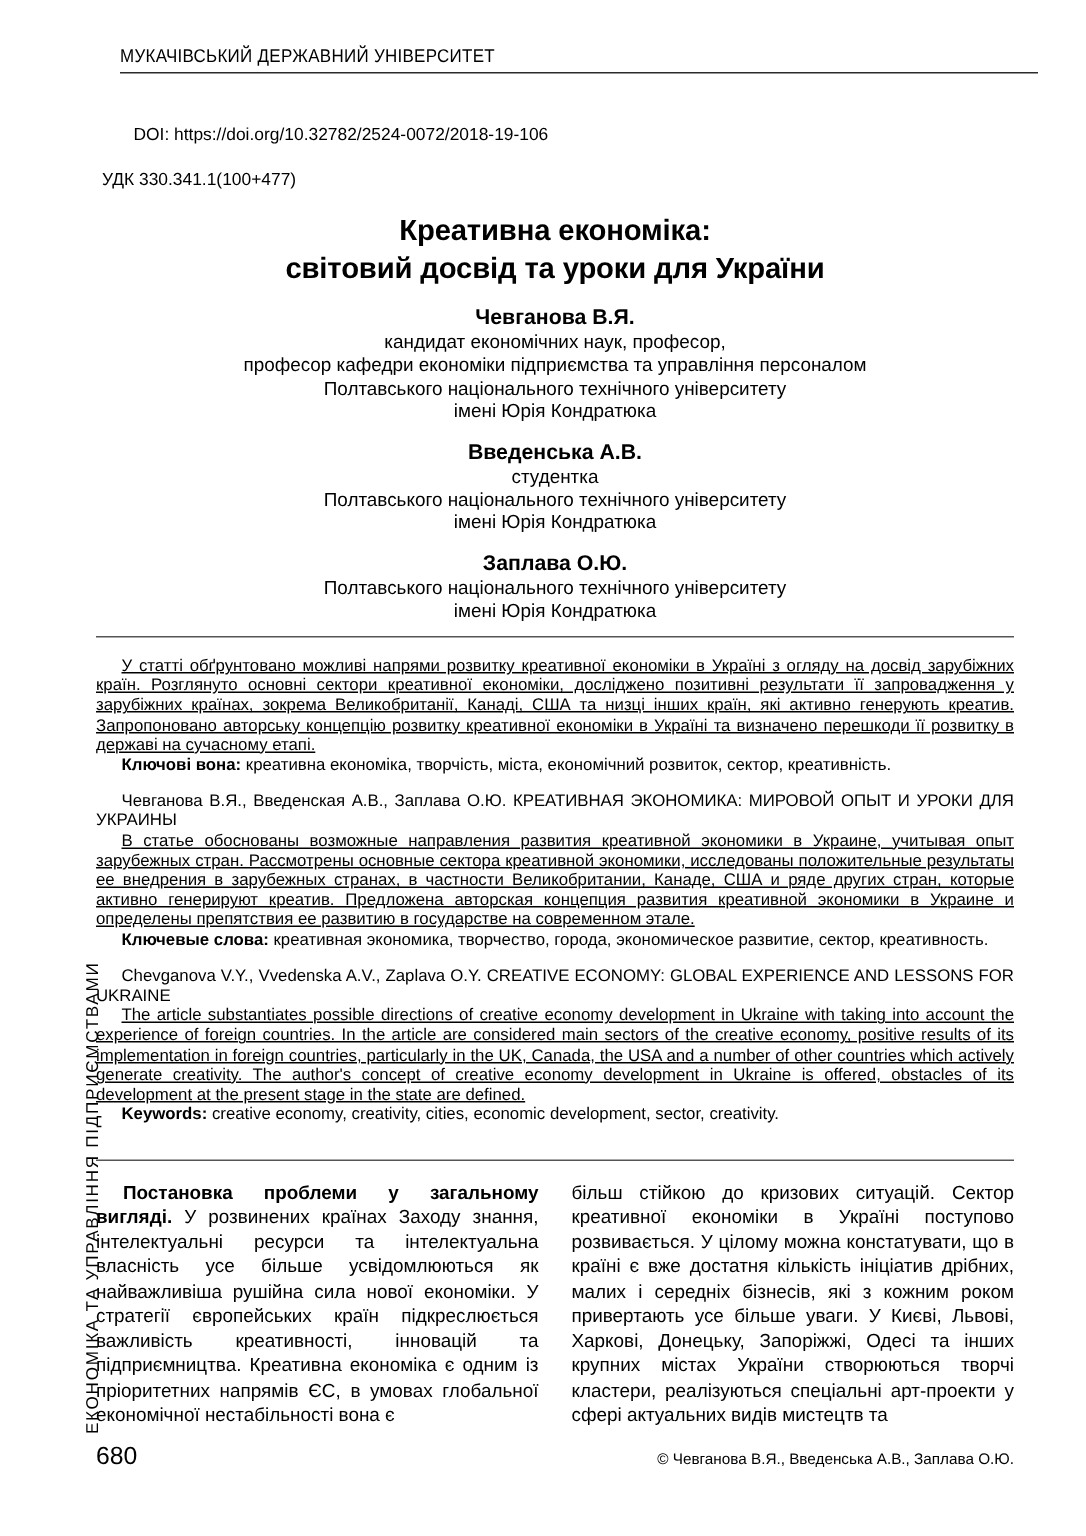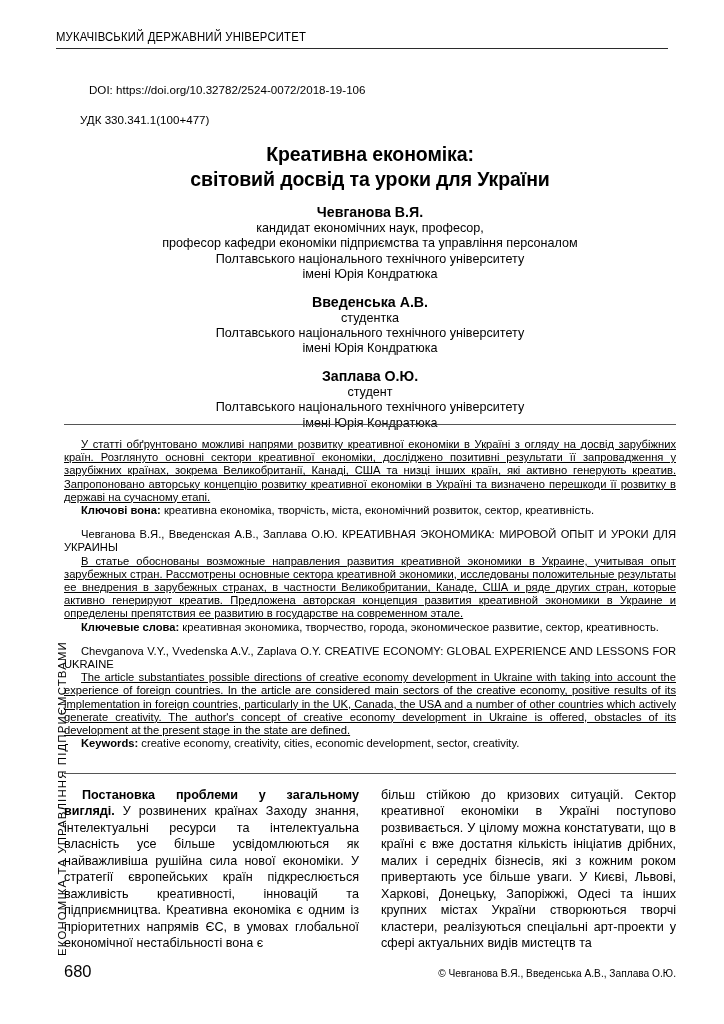--- a/index.html
+++ b/index.html
@@ -20,21 +20,21 @@
   .page {
     position: relative;
     width: 724px;
     height: 1024px;
     box-sizing: border-box;
   }
 
   
   .running-head {
     position: absolute;
-    left: 56px;
+    left: 80px;
     top: 30px;
     width: 612px;
   }
   .running-head-text {
     font-size: 12.3px;
     letter-spacing: 0.2px;
     font-weight: 400;
     white-space: nowrap;
     font-stretch: condensed;
     transform: scaleX(0.92);
@@ -49,21 +49,21 @@
   
   .doi-line {
     position: absolute;
     left: 64px;
     top: 83px;
     font-size: 11.6px;
     margin-left: 25px;
   }
   .udc-line {
     position: absolute;
-    left: 80px;
+    left: 68px;
     top: 113px;
     font-size: 11.6px;
   }
 
   
   .title-block {
     position: absolute;
     left: 64px;
     top: 142px;
     width: 612px;
@@ -219,21 +219,20 @@
       <div class="author-aff">імені Юрія Кондратюка</div>
     </div>
     <div class="author-group">
       <div class="author-name">Введенська А.В.</div>
       <div class="author-aff">студентка</div>
       <div class="author-aff">Полтавського національного технічного університету</div>
       <div class="author-aff">імені Юрія Кондратюка</div>
     </div>
     <div class="author-group">
       <div class="author-name">Заплава О.Ю.</div>
-      <div class="author-aff">студент</div>
       <div class="author-aff">Полтавського національного технічного університету</div>
       <div class="author-aff">імені Юрія Кондратюка</div>
     </div>
   </div>
 
   <div class="rule-thin rule-abs-top"></div>
   <div class="rule-thin rule-abs-bottom"></div>
 
   <div class="abstracts">
 

